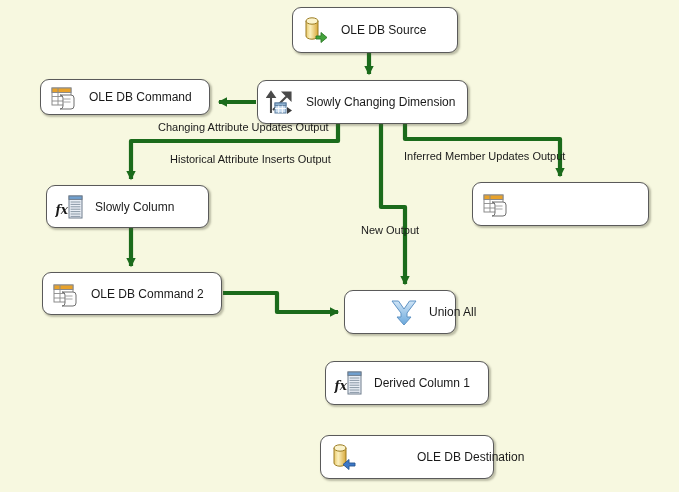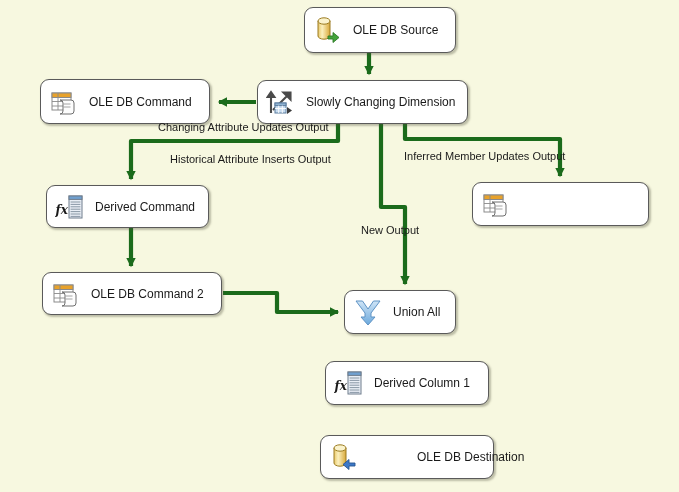--- a/index.html
+++ b/index.html
@@ -74,39 +74,39 @@
 
       <path d="M381,124 L381,207 L405,207 L405,284"></path>
 
       <path d="M131,228 L131,266"></path>
 
       <path d="M223,293 L277,293 L277,312 L338,312"></path>
 
     </g>
   </svg>
 
-  <div class="node" style="left:304px;top:7px;width:152px;height:46px;">
+  <div class="node" style="left:292px;top:7px;width:166px;height:46px;">
     <span class="icon">
       <svg class="ico-svg" viewBox="0 0 30 30" xmlns="http://www.w3.org/2000/svg">
         <defs>
           <linearGradient id="cyl1" x1="0" y1="0" x2="1" y2="0">
             <stop offset="0%" stop-color="#E8C86A"></stop>
             <stop offset="35%" stop-color="#FBF0BD"></stop>
             <stop offset="100%" stop-color="#D9A93B"></stop>
           </linearGradient>
         </defs>
         <path d="M5,6 L5,21 a6,3.2 0 0 0 12,0 L17,6 Z" fill="url(#cyl1)" stroke="#9B7B20" stroke-width="1"></path>
         <ellipse cx="11" cy="6" rx="6" ry="3.2" fill="#FBF3CC" stroke="#9B7B20" stroke-width="1"></ellipse>
         <path d="M15,21 L20,21 L20,17.5 L26,22.5 L20,27.5 L20,24 L15,24 Z" fill="#43A33B" stroke="#2C7A27" stroke-width="0.9" stroke-linejoin="round"></path>
       </svg>
     </span>
     <span class="label">OLE DB Source</span>
   </div>
 
-  <div class="node" style="left:40px;top:79px;width:170px;height:45px;">
+  <div class="node" style="left:40px;top:79px;width:170px;height:36px;">
     <span class="icon">
       <svg class="ico-svg" viewBox="0 0 30 30" xmlns="http://www.w3.org/2000/svg">
         <rect x="3" y="6" width="19" height="17" fill="#FFFFFF" stroke="#8A8A8A" stroke-width="1"></rect>
         <rect x="3" y="6" width="19" height="4.5" fill="#E8A22B" stroke="#8A8A8A" stroke-width="1"></rect>
         <line x1="3" y1="14.5" x2="22" y2="14.5" stroke="#8A8A8A" stroke-width="0.9"></line>
         <line x1="3" y1="19" x2="22" y2="19" stroke="#8A8A8A" stroke-width="0.9"></line>
         <line x1="9" y1="6" x2="9" y2="23" stroke="#8A8A8A" stroke-width="0.9"></line>
         <path d="M11,13 L22,13 q3,0 3,3 l0,8 q0,3 -3,3 l-11,0 q3,0 3,-3 l0,-8 q0,-3 -3,-3 Z" fill="#FDFDFD" stroke="#6E6E6E" stroke-width="1" stroke-linejoin="round"></path>
         <line x1="14.5" y1="17" x2="21.5" y2="17" stroke="#9A9A9A" stroke-width="0.9"></line>
         <line x1="14.5" y1="20" x2="21.5" y2="20" stroke="#9A9A9A" stroke-width="0.9"></line>
@@ -141,21 +141,21 @@
           <line x1="15.6" y1="10" x2="25.4" y2="10"></line>
           <line x1="15.6" y1="12.4" x2="25.4" y2="12.4"></line>
           <line x1="15.6" y1="14.8" x2="25.4" y2="14.8"></line>
           <line x1="15.6" y1="17.2" x2="25.4" y2="17.2"></line>
           <line x1="15.6" y1="19.6" x2="25.4" y2="19.6"></line>
           <line x1="15.6" y1="22" x2="25.4" y2="22"></line>
           <line x1="15.6" y1="24.4" x2="25.4" y2="24.4"></line>
         </g>
       </svg>
     </span>
-    <span class="label">Derived Command</span>
+    <span class="label">Slowly Column</span>
   </div>
 
   <div class="node" style="left:472px;top:182px;width:177px;height:44px;">
     <span class="icon">
       <svg class="ico-svg" viewBox="0 0 30 30" xmlns="http://www.w3.org/2000/svg">
         <rect x="3" y="6" width="19" height="17" fill="#FFFFFF" stroke="#8A8A8A" stroke-width="1"></rect>
         <rect x="3" y="6" width="19" height="4.5" fill="#E8A22B" stroke="#8A8A8A" stroke-width="1"></rect>
         <line x1="3" y1="14.5" x2="22" y2="14.5" stroke="#8A8A8A" stroke-width="0.9"></line>
         <line x1="3" y1="19" x2="22" y2="19" stroke="#8A8A8A" stroke-width="0.9"></line>
         <line x1="9" y1="6" x2="9" y2="23" stroke="#8A8A8A" stroke-width="0.9"></line>
@@ -175,21 +175,21 @@
         <line x1="3" y1="19" x2="22" y2="19" stroke="#8A8A8A" stroke-width="0.9"></line>
         <line x1="9" y1="6" x2="9" y2="23" stroke="#8A8A8A" stroke-width="0.9"></line>
         <path d="M11,13 L22,13 q3,0 3,3 l0,8 q0,3 -3,3 l-11,0 q3,0 3,-3 l0,-8 q0,-3 -3,-3 Z" fill="#FDFDFD" stroke="#6E6E6E" stroke-width="1" stroke-linejoin="round"></path>
         <line x1="14.5" y1="17" x2="21.5" y2="17" stroke="#9A9A9A" stroke-width="0.9"></line>
         <line x1="14.5" y1="20" x2="21.5" y2="20" stroke="#9A9A9A" stroke-width="0.9"></line>
       </svg>
     </span>
     <span class="label">OLE DB Command 2</span>
   </div>
 
-  <div class="node" style="left:344px;top:290px;width:112px;height:44px;">
+  <div class="node" style="left:344px;top:290px;width:112px;height:44px;padding-left:36px;">
     <span class="icon">
       <svg class="ico-svg" viewBox="0 0 30 30" xmlns="http://www.w3.org/2000/svg">
         <defs>
           <linearGradient id="ua" x1="0" y1="0" x2="0" y2="1">
             <stop offset="0%" stop-color="#CFE4F6"></stop>
             <stop offset="100%" stop-color="#6BA8DC"></stop>
           </linearGradient>
         </defs>
         <path d="M3,4 L9.5,4 L15,12 L20.5,4 L27,4 L18,16 L18,20 L22,20 L15,28 L8,20 L12,20 L12,16 Z" fill="url(#ua)" stroke="#5F93C4" stroke-width="1" stroke-linejoin="round"></path>
       </svg>

